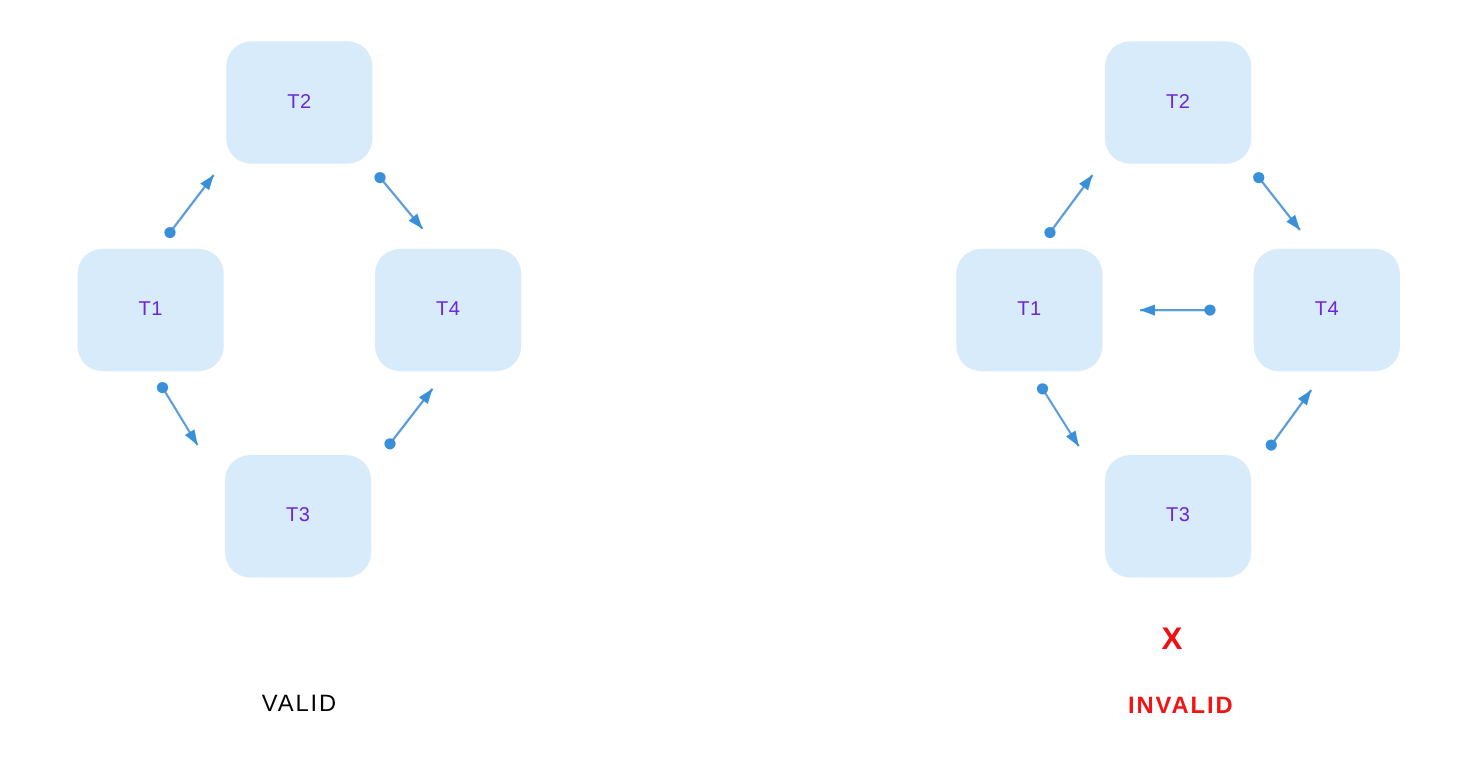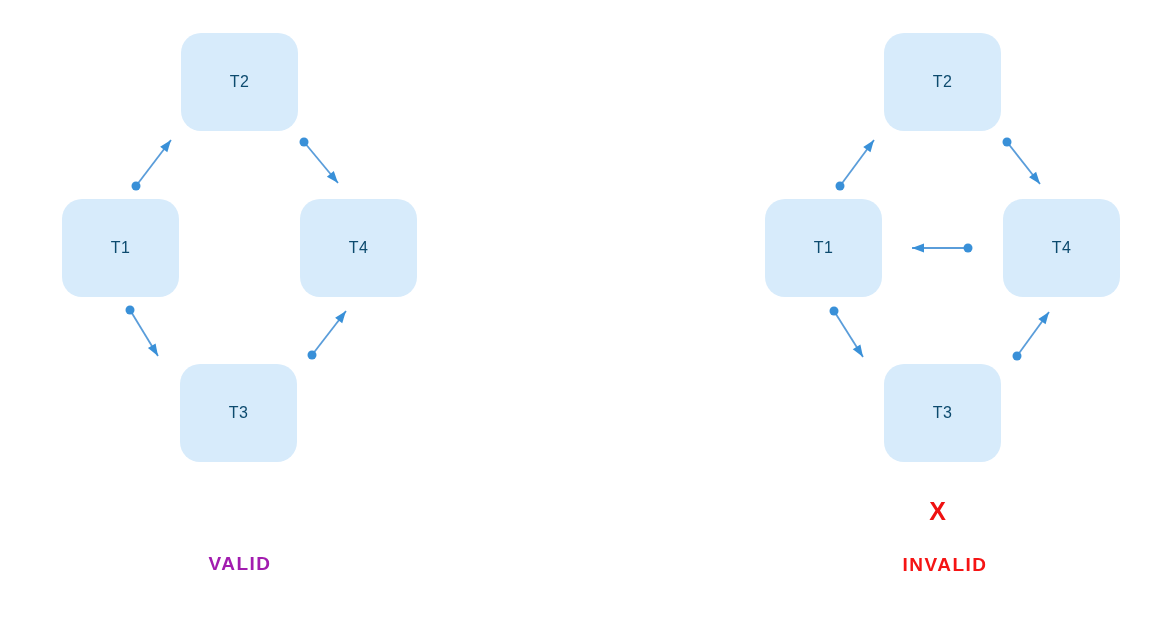--- a/index.html
+++ b/index.html
@@ -28,21 +28,21 @@
     width: 117px;
     height: 98px;
     background: #d7ebfb;
     border-radius: 20px;
     display: flex;
     align-items: center;
     justify-content: center;
   }
   .node span {
     font-size: 16px;
-    color: #0c4a6e;
+    color: #6d28d9;
     letter-spacing: 0.3px;
   }
   
   .l-t2 { left: 181px; top: 33px; }
   .l-t1 { left: 62px;  top: 199px; }
   .l-t4 { left: 300px; top: 199px; }
   .l-t3 { left: 180px; top: 364px; }
   
   .r-t2 { left: 884px;  top: 33px; }
   .r-t1 { left: 765px;  top: 199px; }
@@ -52,22 +52,22 @@
   .caption {
     position: absolute;
     width: 170px;
     text-align: center;
     line-height: 1;
   }
   .caption-valid {
     left: 155px;
     top: 554px;
     font-size: 19px;
-    font-weight: bold;
-    color: #a21caf;
+    font-weight: normal;
+    color: #000000;
     letter-spacing: 1.5px;
   }
   .caption-invalid {
     left: 860px;
     top: 555px;
     font-size: 19px;
     font-weight: bold;
     color: #f51414;
     letter-spacing: 1.5px;
   }

